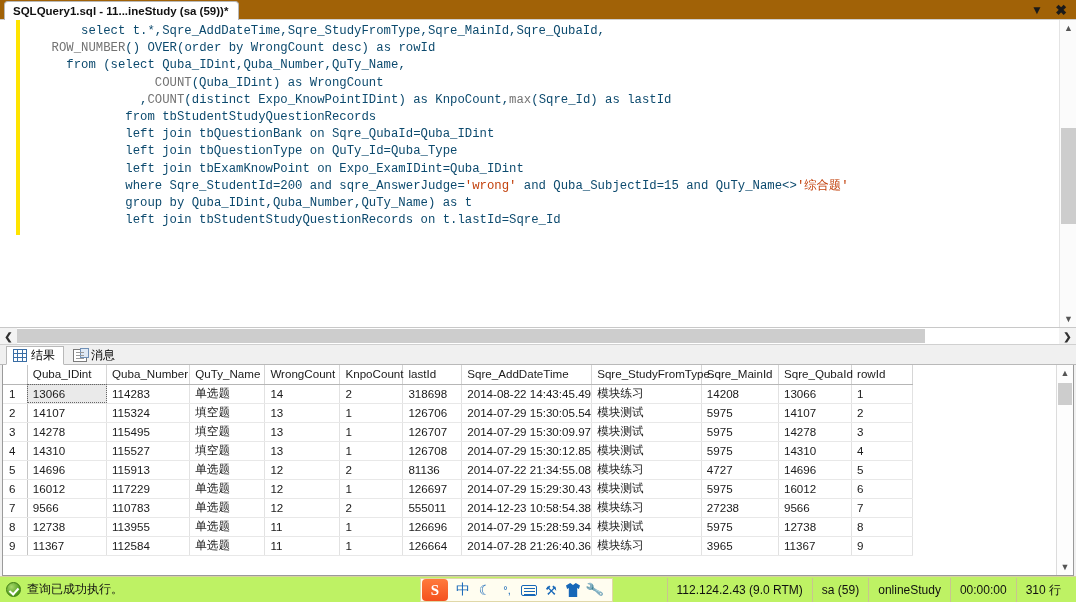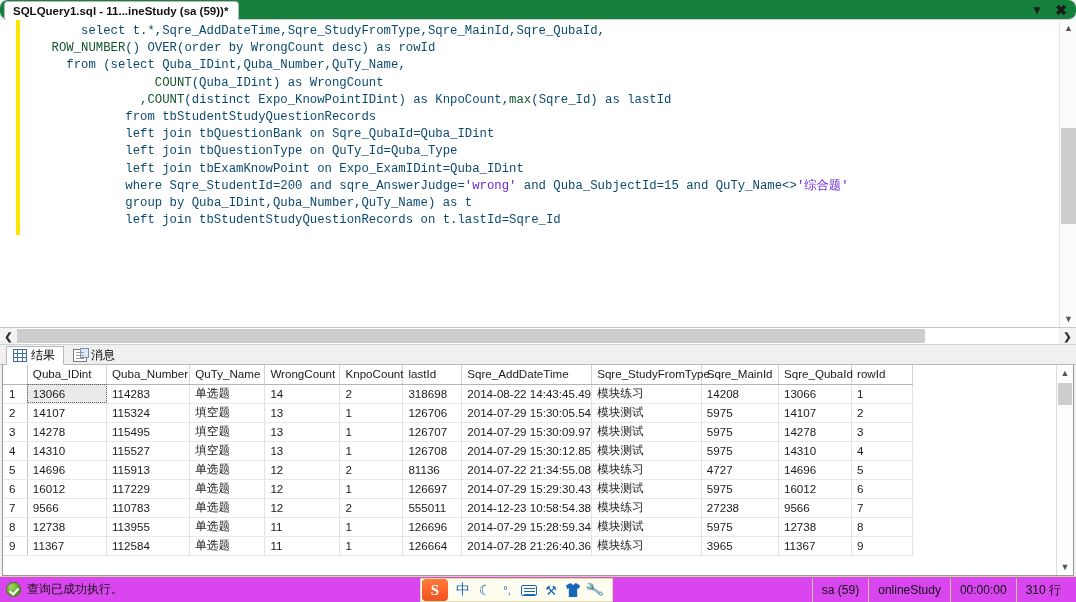--- a/index.html
+++ b/index.html
@@ -15,24 +15,23 @@
     width: 1076px; height: 602px;
     background: #f0f0f0;
     display: flex;
     flex-direction: column;
   }
 
   
   .titlebar {
     position: relative;
     height: 20px;
-    background: #15803d;
+    background: #a16207;
     border-bottom: 1px solid #cfcfcf;
     flex: 0 0 20px;
-    border-radius: 8px;
   }
   .doc-tab {
     position: absolute;
     left: 4px; top: 1px;
     height: 19px;
     padding: 1px 10px 0 8px;
     background: #ffffff;
     border: 1px solid #b8b8b8;
     border-bottom: none;
     border-top-left-radius: 4px;
@@ -87,22 +86,22 @@
     overflow: hidden;
     padding: 3px 0 0 0;
     font-family: "Liberation Mono", "DejaVu Sans Mono", monospace;
     font-size: 12.3px;
     line-height: 17.2px;
     color: #1b1b1b;
     white-space: pre;
   }
   .code .ln { height: 17.2px; white-space: pre; }
   .kw   { color: #0c4a6e; }
-  .fn   { color: #14532d; }
-  .str  { color: #6d28d9; }
+  .fn   { color: #737373; }
+  .str  { color: #c2410c; }
   .txt  { color: #0c4a6e; }
 
   .vscroll {
     flex: 0 0 17px;
     background: #fbfbfb;
     border-left: 1px solid #e4e4e4;
     position: relative;
   }
   .vscroll .arrow {
     position: absolute; left: 0; width: 17px; height: 16px;
@@ -276,21 +275,21 @@
   .gvscroll .arrow.down { bottom: 0; }
   .gvscroll .thumb {
     position: absolute; left: 1px; width: 14px;
     top: 18px; height: 22px;
     background: #cdcdcd;
   }
 
   
   .statusbar {
     flex: 0 0 26px;
-    background: #d946ef;
+    background: #bef264;
     border-top: 1px solid #d7d2a0;
     display: flex;
     align-items: center;
     font-size: 12px;
     color: #101010;
     position: relative;
   }
   .status-left {
     display: flex; align-items: center; gap: 6px;
     padding-left: 6px;
@@ -618,20 +617,21 @@
         </div>
       <div class="ii">
           <span class="shirt-ico"></span>
         </div>
       <div class="ii">
           <span class="wrench-ico">🔧</span>
         </div>
     </div>
 
     <div class="status-right">
+      <div class="status-cell">112.124.2.43 (9.0 RTM)</div>
       <div class="status-cell">sa (59)</div>
       <div class="status-cell">onlineStudy</div>
       <div class="status-cell">00:00:00</div>
       <div class="status-cell">310 行</div>
     </div>
   </div>
 
 </div>
 
 </body></html>

